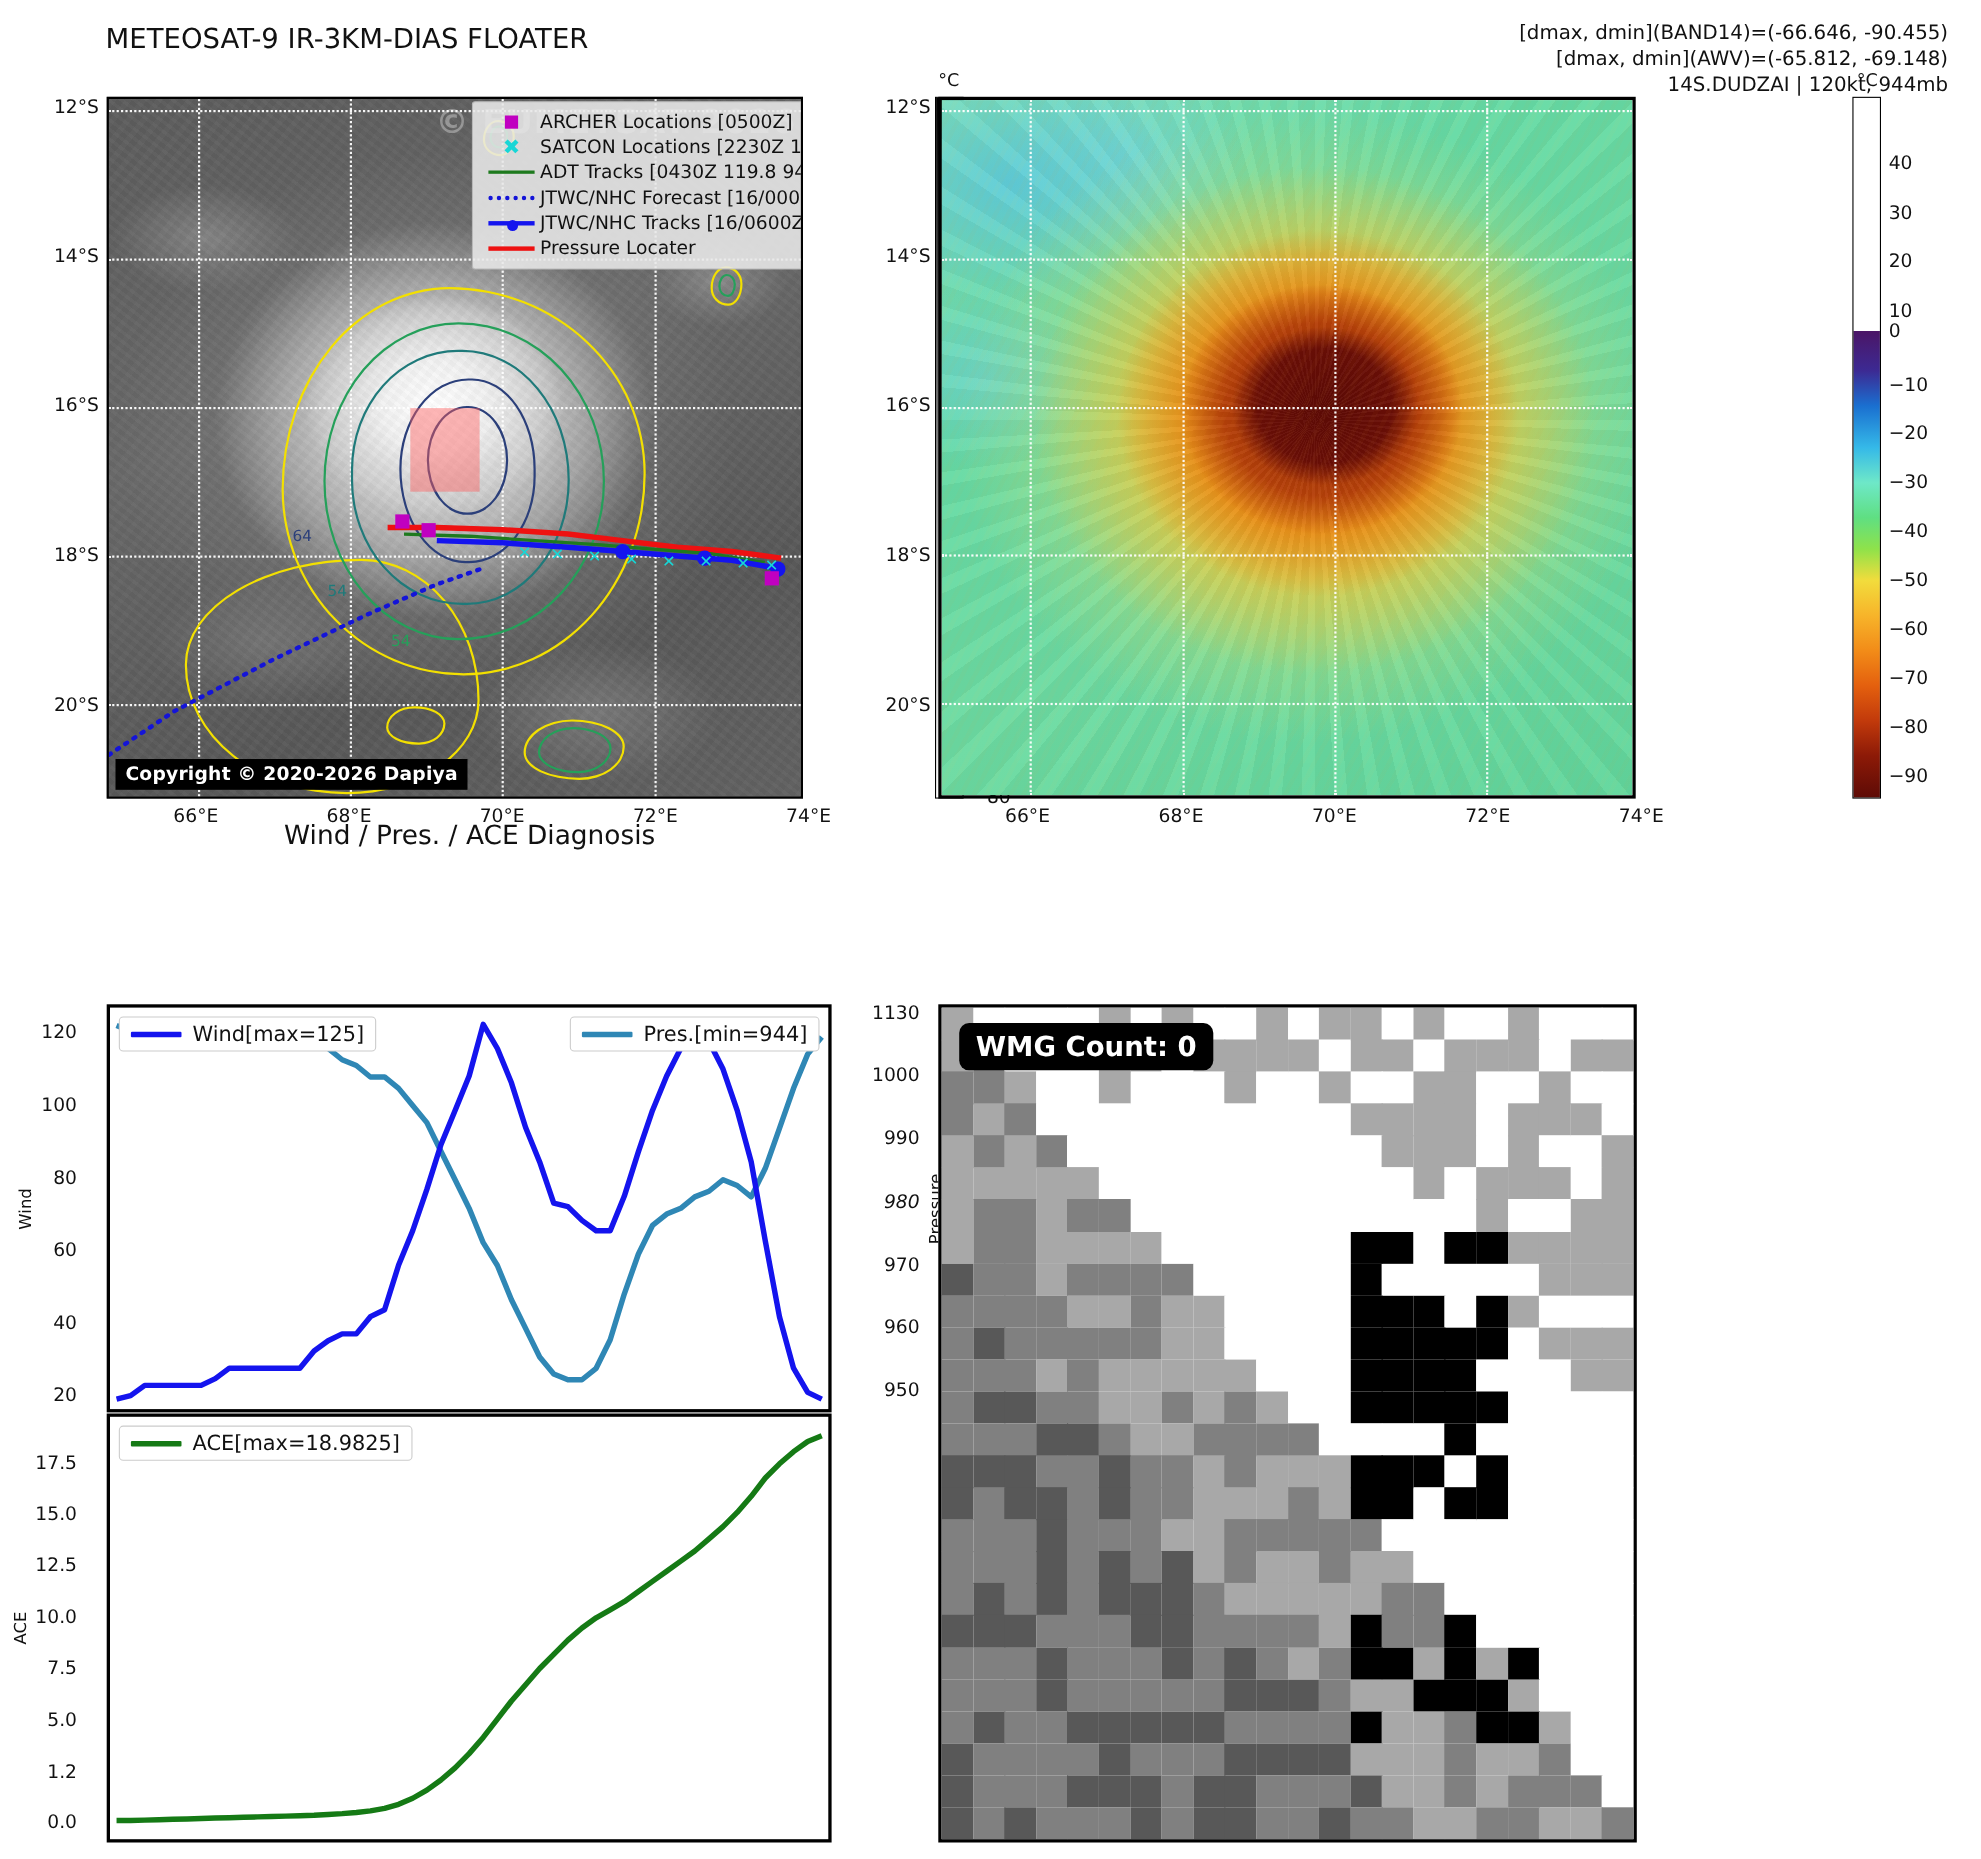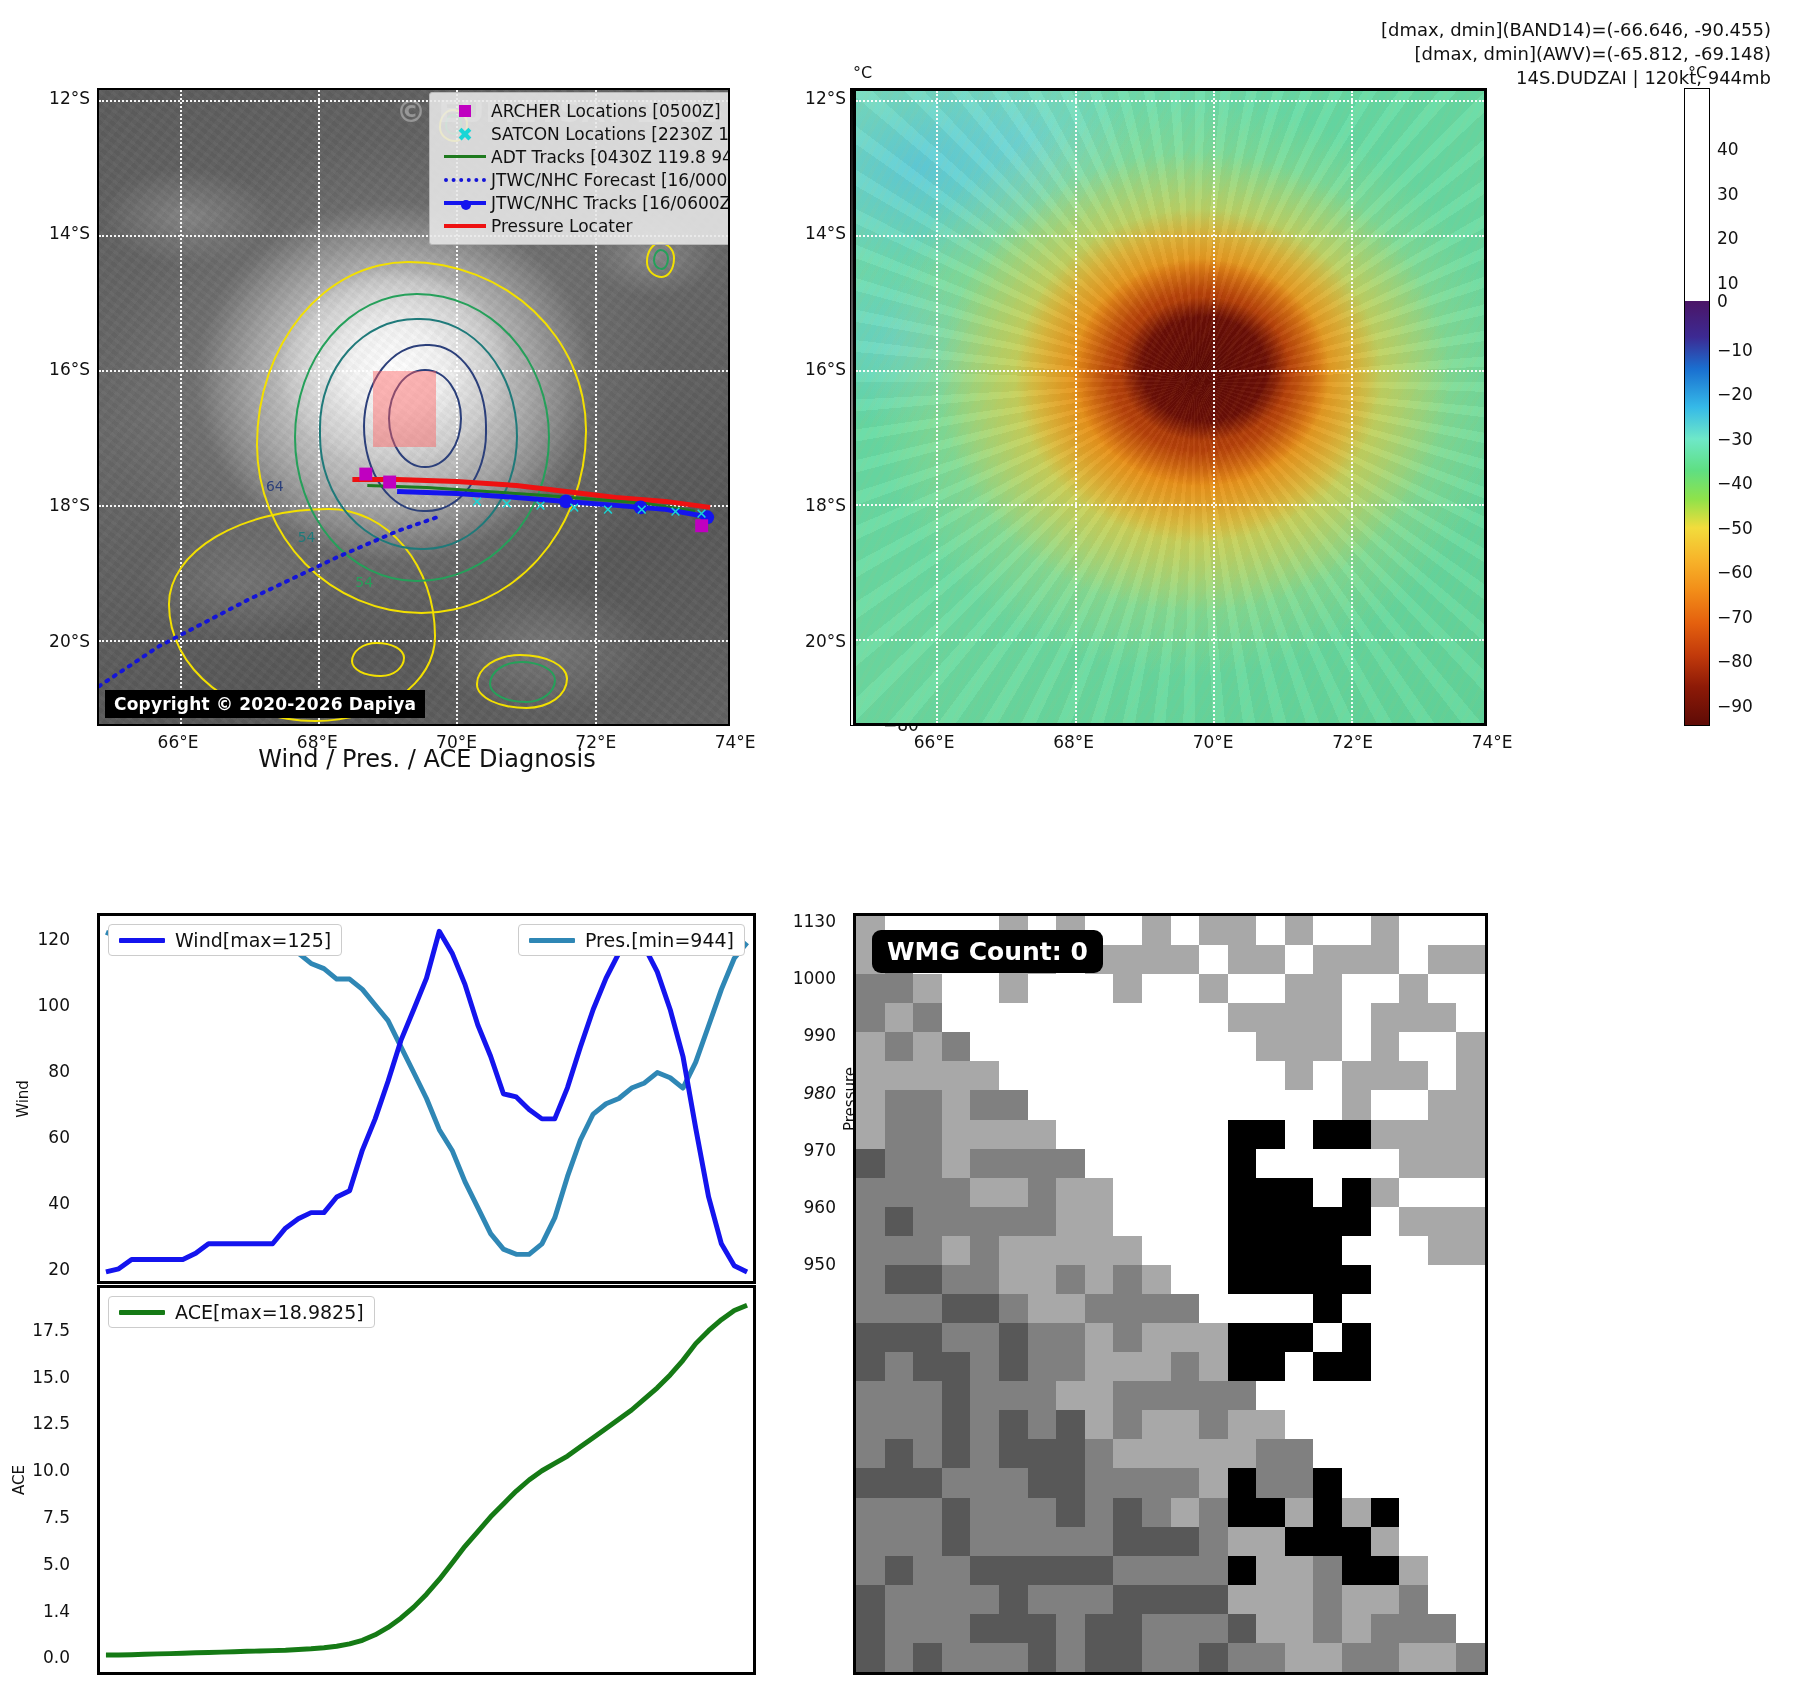--- a/index.html
+++ b/index.html
@@ -110,20 +110,21 @@
 
   
   #wmg-frame{left:853px;top:913px;width:635px;height:762px;border:3px solid #000;box-sizing:border-box;background:#ffffff;overflow:hidden;}
   #wmg-badge{position:absolute;left:16px;top:14px;background:#000;color:#fff;font-weight:bold;font-size:25px;padding:7px 15px;border-radius:9px;z-index:6;white-space:nowrap;}
   .cell{position:absolute;}
 </style>
 </head>
 <body>
 
 <div class="abs" id="title-block">
+  <div class="tline">METEOSAT-9 IR-3KM-DIAS FLOATER</div>
 </div>
 
 <div class="abs" id="map1-frame">
   <div class="ir-bg"></div>
   <div class="ir-noise"></div>
 
   <div class="grid-lines">
     <div class="gl-v" style="left:12.8%"></div>
     <div class="gl-v" style="left:34.8%"></div>
     <div class="gl-v" style="left:56.8%"></div>
@@ -348,21 +349,21 @@
   <span class="axis-title" style="left:58px;top:50%;transform:translateY(-50%) rotate(-90deg);">Pressure</span>
 </div>
 
 <div class="abs" style="left:0;top:1285px;width:94px;height:390px;">
   <span class="ylab" style="top:11.5%;right:24px;">17.5</span>
   <span class="ylab" style="top:23.5%;right:24px;">15.0</span>
   <span class="ylab" style="top:35.5%;right:24px;">12.5</span>
   <span class="ylab" style="top:47.5%;right:24px;">10.0</span>
   <span class="ylab" style="top:59.5%;right:24px;">7.5</span>
   <span class="ylab" style="top:71.5%;right:24px;">5.0</span>
-  <span class="ylab" style="top:83.5%;right:24px;">1.4</span>
+  <span class="ylab" style="top:83.5%;right:24px;">1.2</span>
   <span class="ylab" style="top:95.5%;right:24px;">0.0</span>
   <span class="axis-title" style="left:4px;top:50%;transform:translateY(-50%) rotate(-90deg);">ACE</span>
 </div>
 
 <div class="abs" id="ace-frame">
   <svg class="chart-svg" viewBox="0 0 659 390" preserveAspectRatio="none">
     <polyline id="ace-path" fill="none" stroke="#157a15" stroke-width="5" stroke-linejoin="round" points="6.0,372.8 18.9,372.8 31.9,372.4 44.8,372.0 57.8,371.6 70.7,371.3 83.6,370.9 96.6,370.5 109.5,370.2 122.5,369.8 135.4,369.4 148.3,369.0 161.3,368.7 174.2,368.3 187.2,367.9 200.1,367.2 213.0,366.4 226.0,365.3 238.9,363.8 251.9,361.5 264.8,357.8 277.7,352.2 290.7,344.7 303.6,335.3 316.6,324.1 329.5,311.0 342.4,296.0 355.4,279.2 368.3,262.4 381.3,247.4 394.2,232.4 407.1,219.3 420.1,206.2 433.0,195.0 446.0,185.6 458.9,178.2 471.8,170.7 484.8,161.3 497.7,152.0 510.7,142.6 523.6,133.2 536.5,123.9 549.5,112.7 562.4,101.4 575.4,88.3 588.3,73.4 601.2,56.5 614.2,43.4 627.1,32.2 640.1,22.8 653.0,17.6"></polyline>
   </svg>
   <div class="mini-legend" style="left:8px;top:8px;">
     <span class="swatch" style="background:#157a15;"></span>

